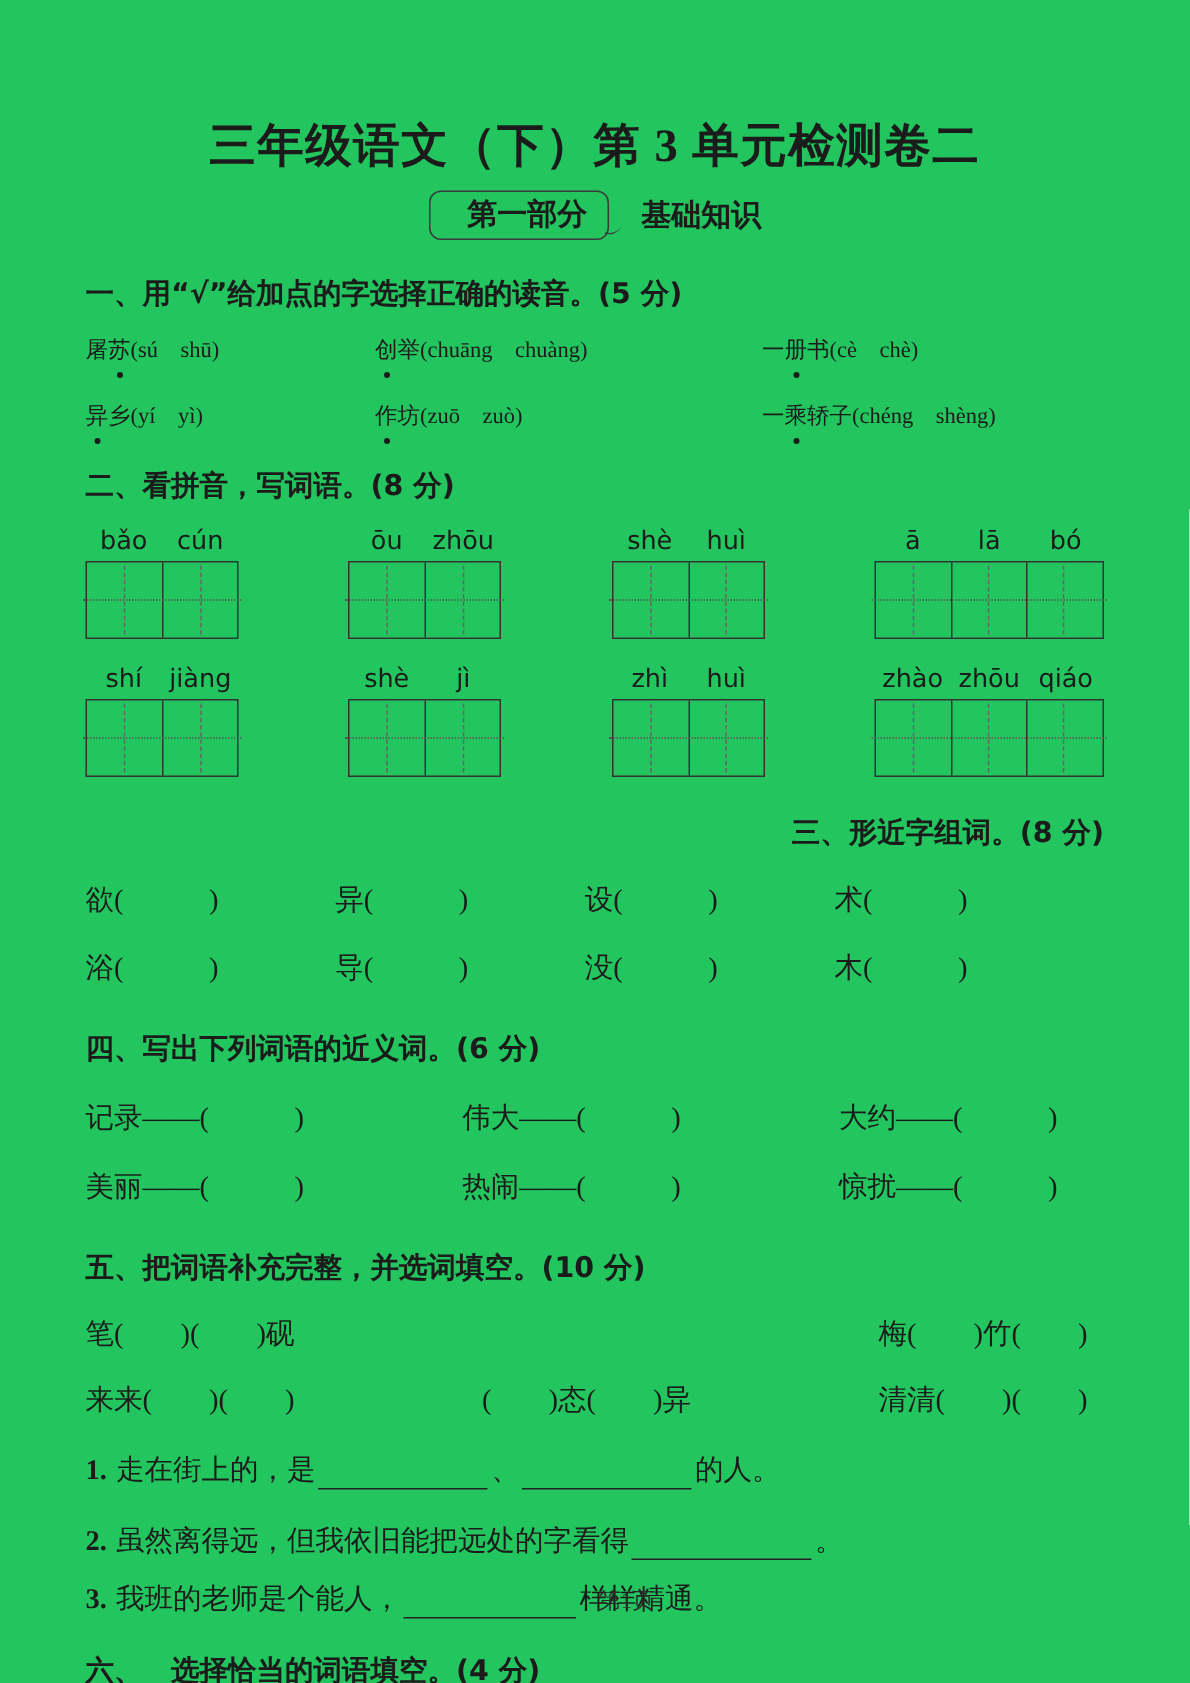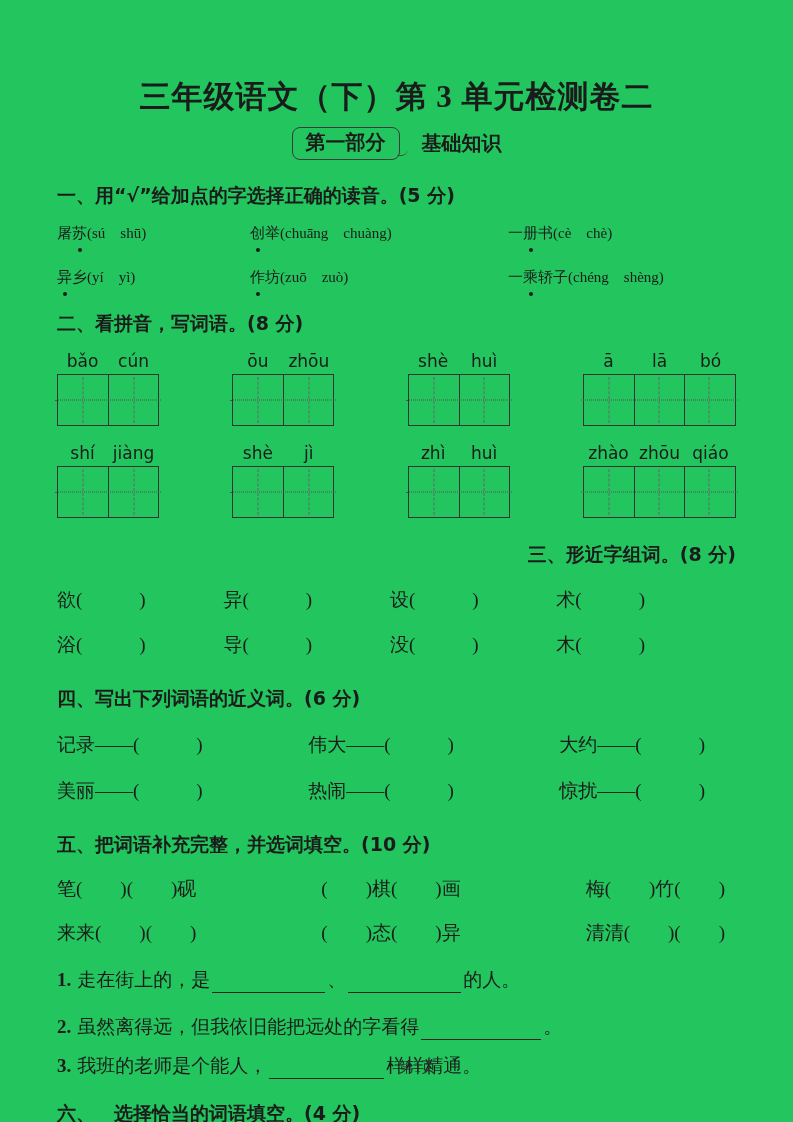--- a/index.html
+++ b/index.html
@@ -28,21 +28,21 @@
   .banner {
     margin-top:9px;
     display:flex; justify-content:center; align-items:center;
     font-family:"DejaVu Sans", sans-serif;
     font-weight:700; font-size:20px;
   }
   .banner-box {
     position:relative;
     border:1.7px solid #3a3a3a;
     border-radius:8px;
-    padding:1px 13px 3px 13px;
+    padding:1px 13px 3px 25px;
   }
   .banner-box::after {
     content:"";
     position:absolute; right:-9px; bottom:2px;
     width:10px; height:9px;
     border-bottom:1.7px solid #3a3a3a;
     border-radius:0 0 9px 0;
     transform:rotate(12deg);
   }
   .banner-label { margin-left:22px; }
@@ -278,21 +278,20 @@
     </div>
     <div class="spread w-q4">
       <span>美丽——(　　　)</span>
       <span>热闹——(　　　)</span>
       <span>惊扰——(　　　)</span>
     </div>
 
     <div class="qhead mt-h">五、把词语补充完整，并选词填空。(10 分)</div>
     <div class="spread w-q5">
       <span>笔(　　)(　　)砚</span>
-      <span>(　　)棋(　　)画</span>
       <span>梅(　　)竹(　　)</span>
     </div>
     <div class="spread w-q5">
       <span>来来(　　)(　　)</span>
       <span>(　　)态(　　)异</span>
       <span>清清(　　)(　　)</span>
     </div>
 
     <div class="sent">
       <span class="snum">1.</span><span>走在街上的，是</span><span class="blank b113"></span><span>、</span><span class="blank b113"></span><span>的人。</span>

